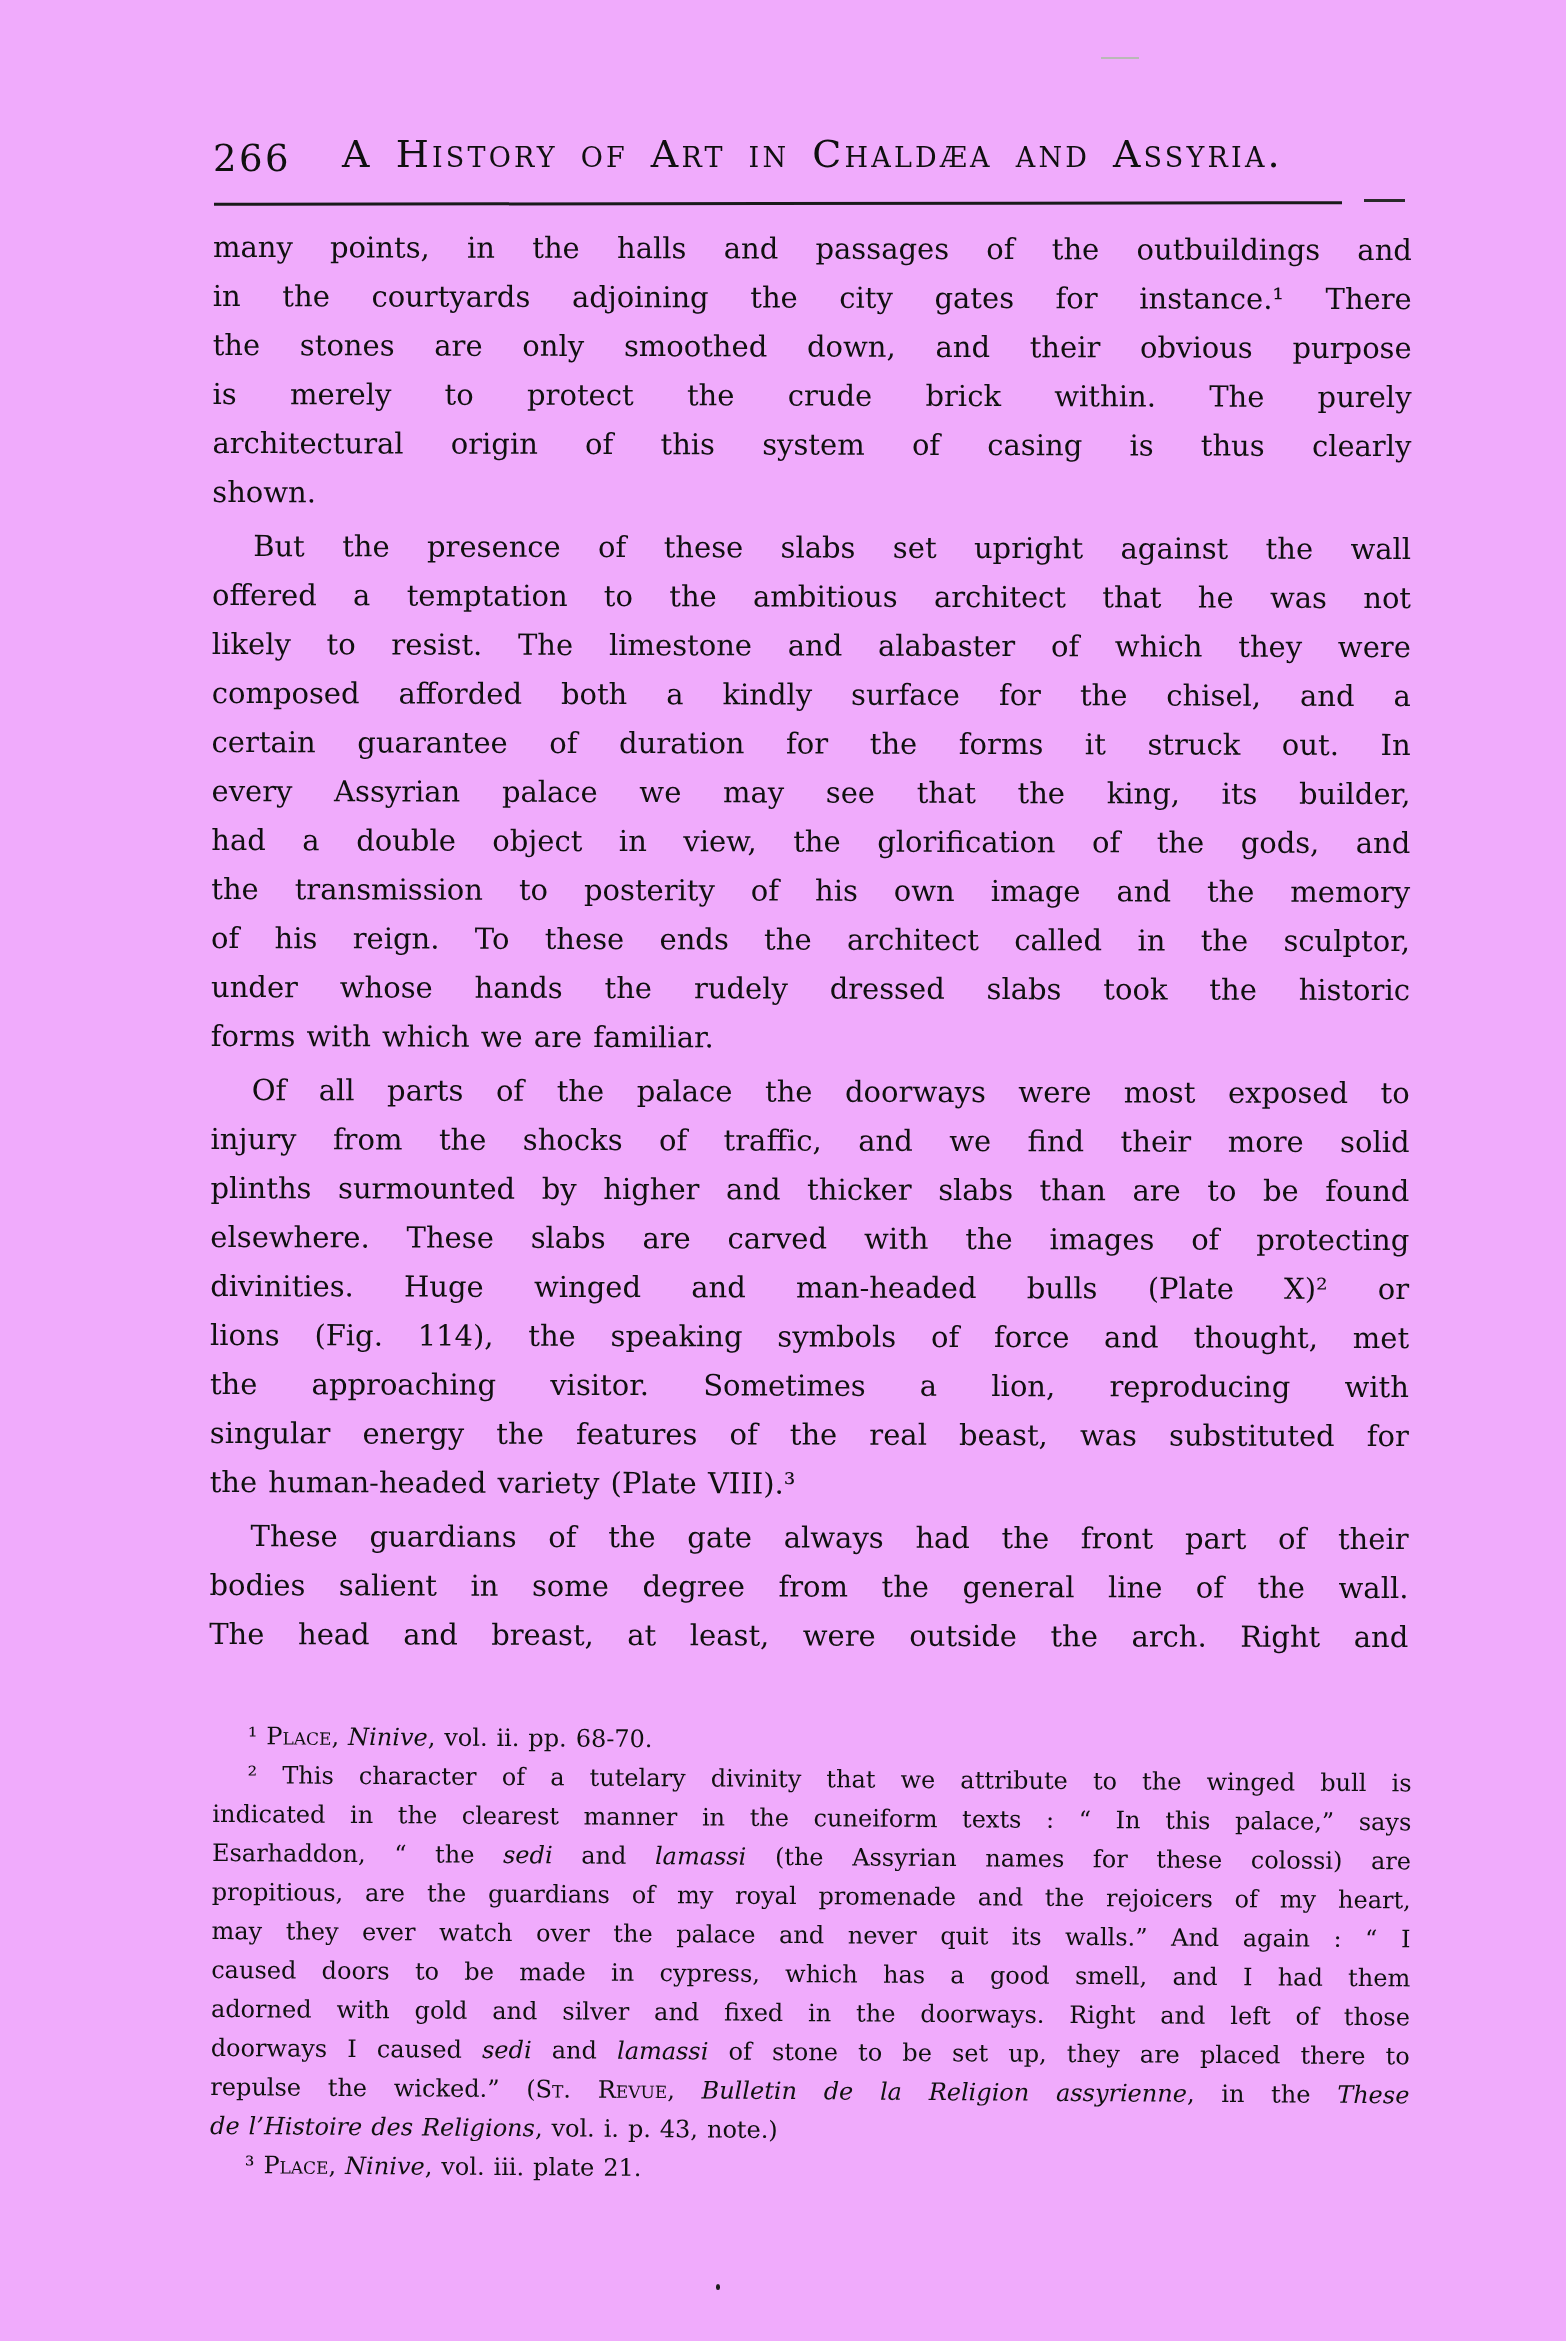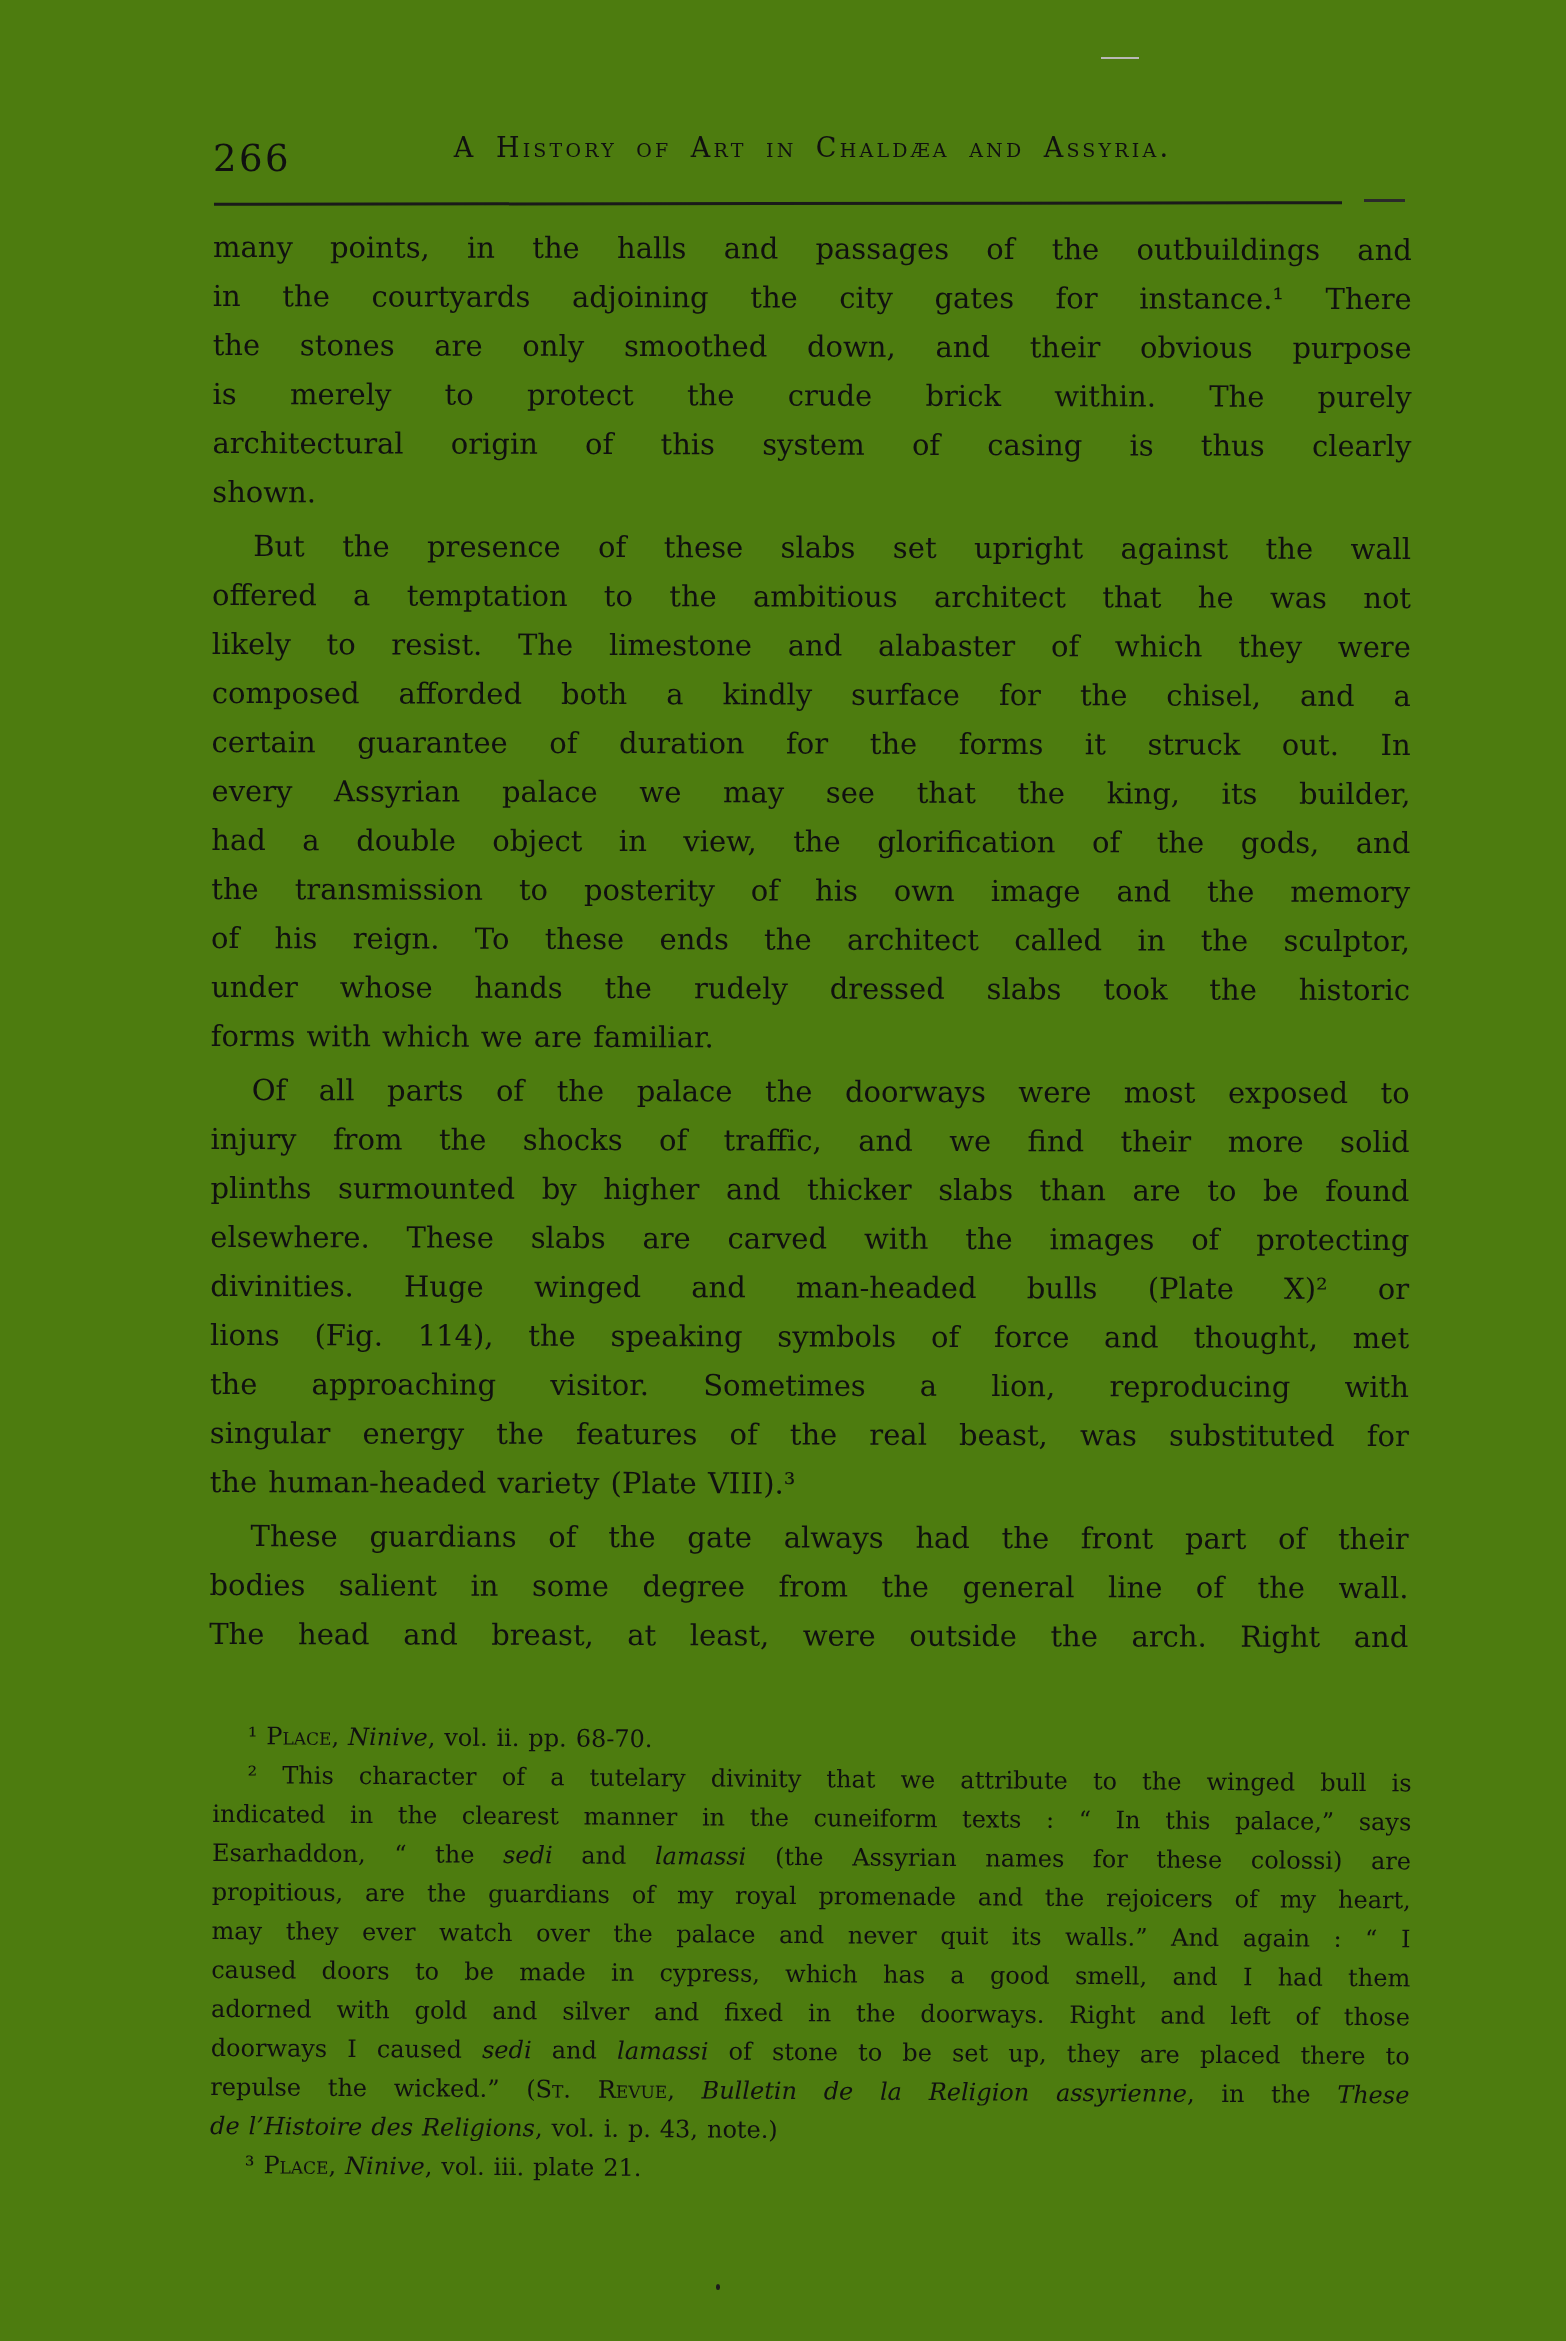--- a/index.html
+++ b/index.html
@@ -1,34 +1,34 @@
 <!DOCTYPE html>
 <html style="font-size:10px"><head>
 <meta charset="utf-8">
 <style>
   html,body{margin:0;padding:0;background:#e8e8e4;}
   .page{
     position:relative;
     width:1567px;height:2342px;
-    background:#4d7c0f;
+    background:#f0abfc;
     color:#101010;
     font-family:"DejaVu Serif","Liberation Serif",serif;
     overflow:hidden;
   }
   
   .hdr{position:absolute;left:213px;top:132px;width:1199px;height:57px;}
   .pagenum{
     position:absolute;left:0;top:5px;
     font-size:37px;letter-spacing:2.5px;
   }
   .runtitle{
     position:absolute;left:0;right:0;top:0;
     text-align:center;
     font-variant:small-caps;
-    font-size:27px;
+    font-size:38px;
     letter-spacing:3.2px;
     word-spacing:7.6px;
     white-space:nowrap;
   }
   .rule{
     position:absolute;left:214px;top:202px;width:1128px;height:2.5px;
     background:#1a1a1a;
     transform:rotate(-0.08deg);
   }
   .rule-dash{

